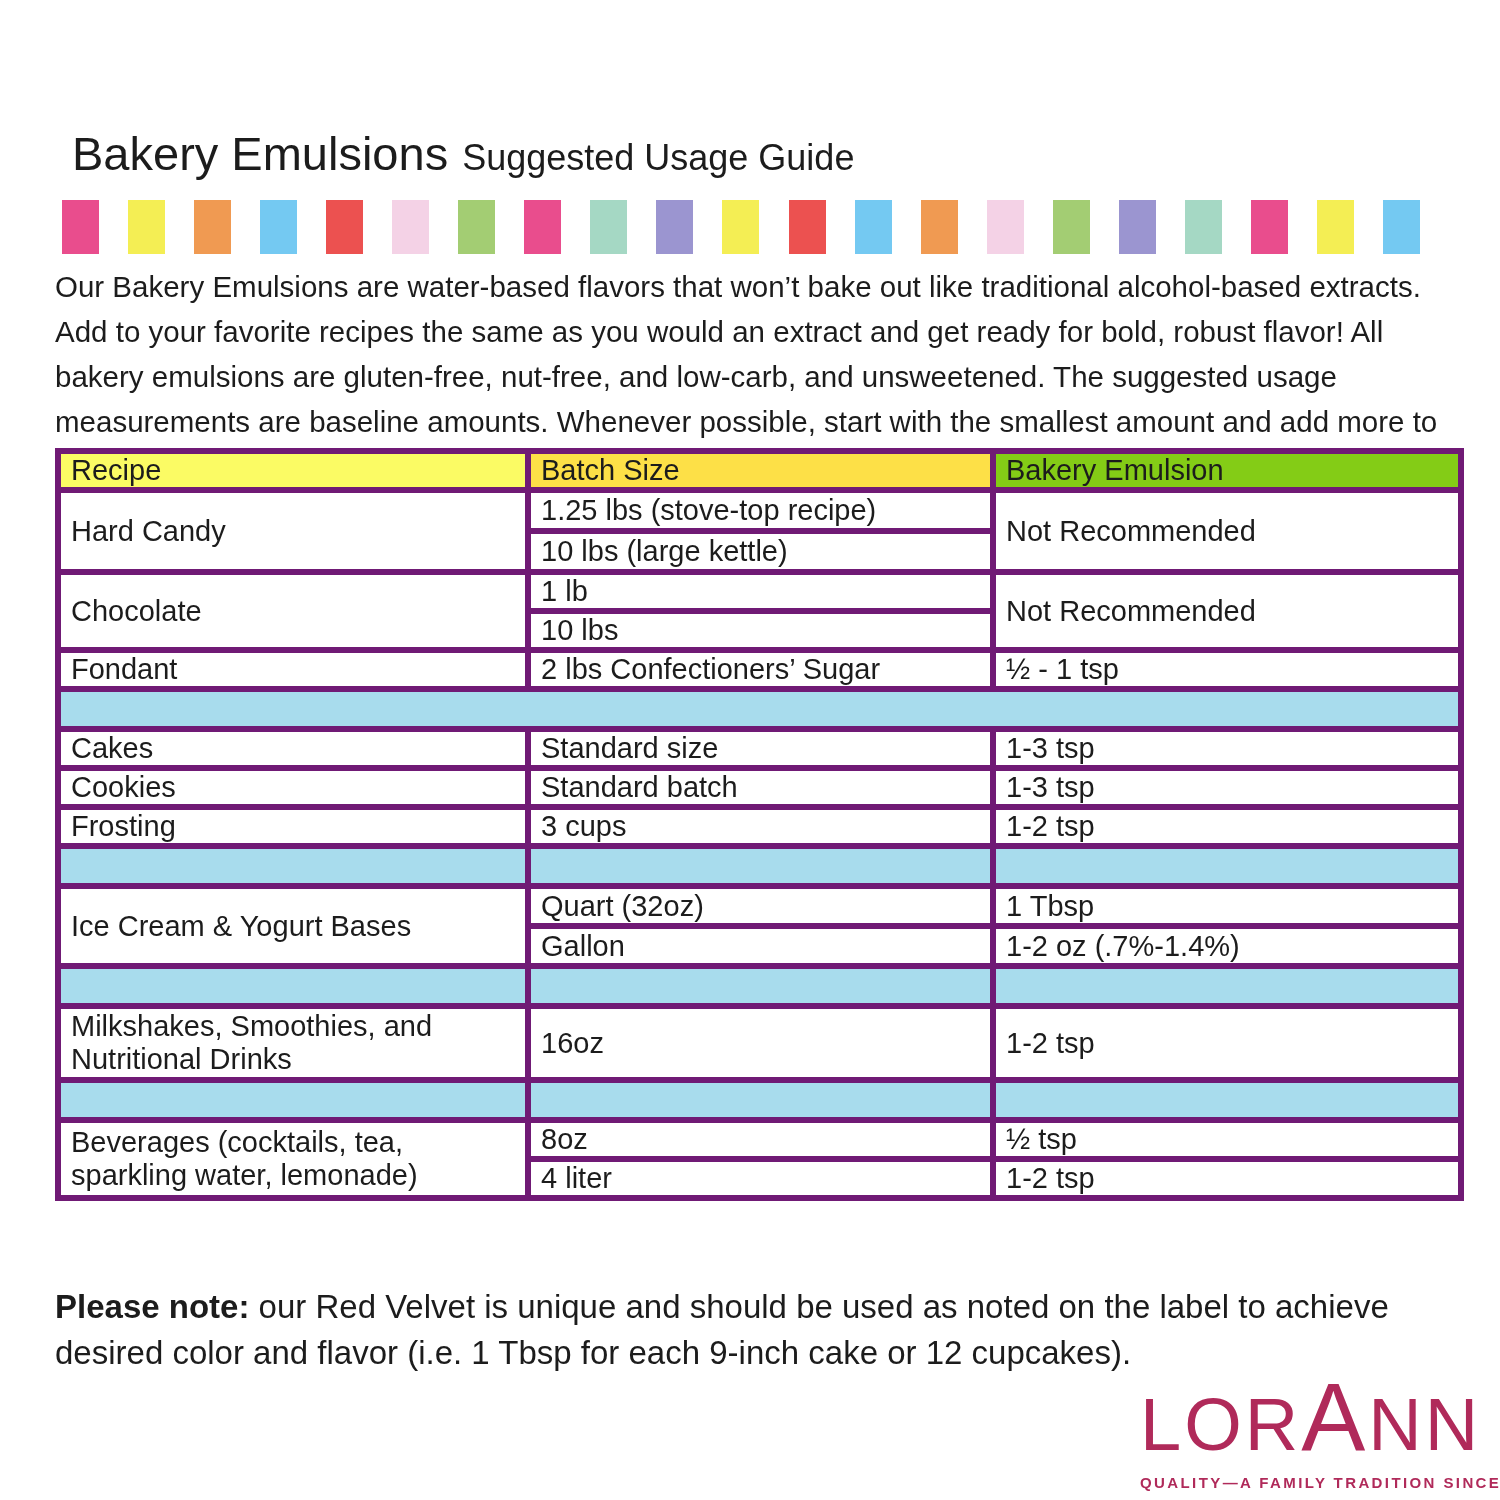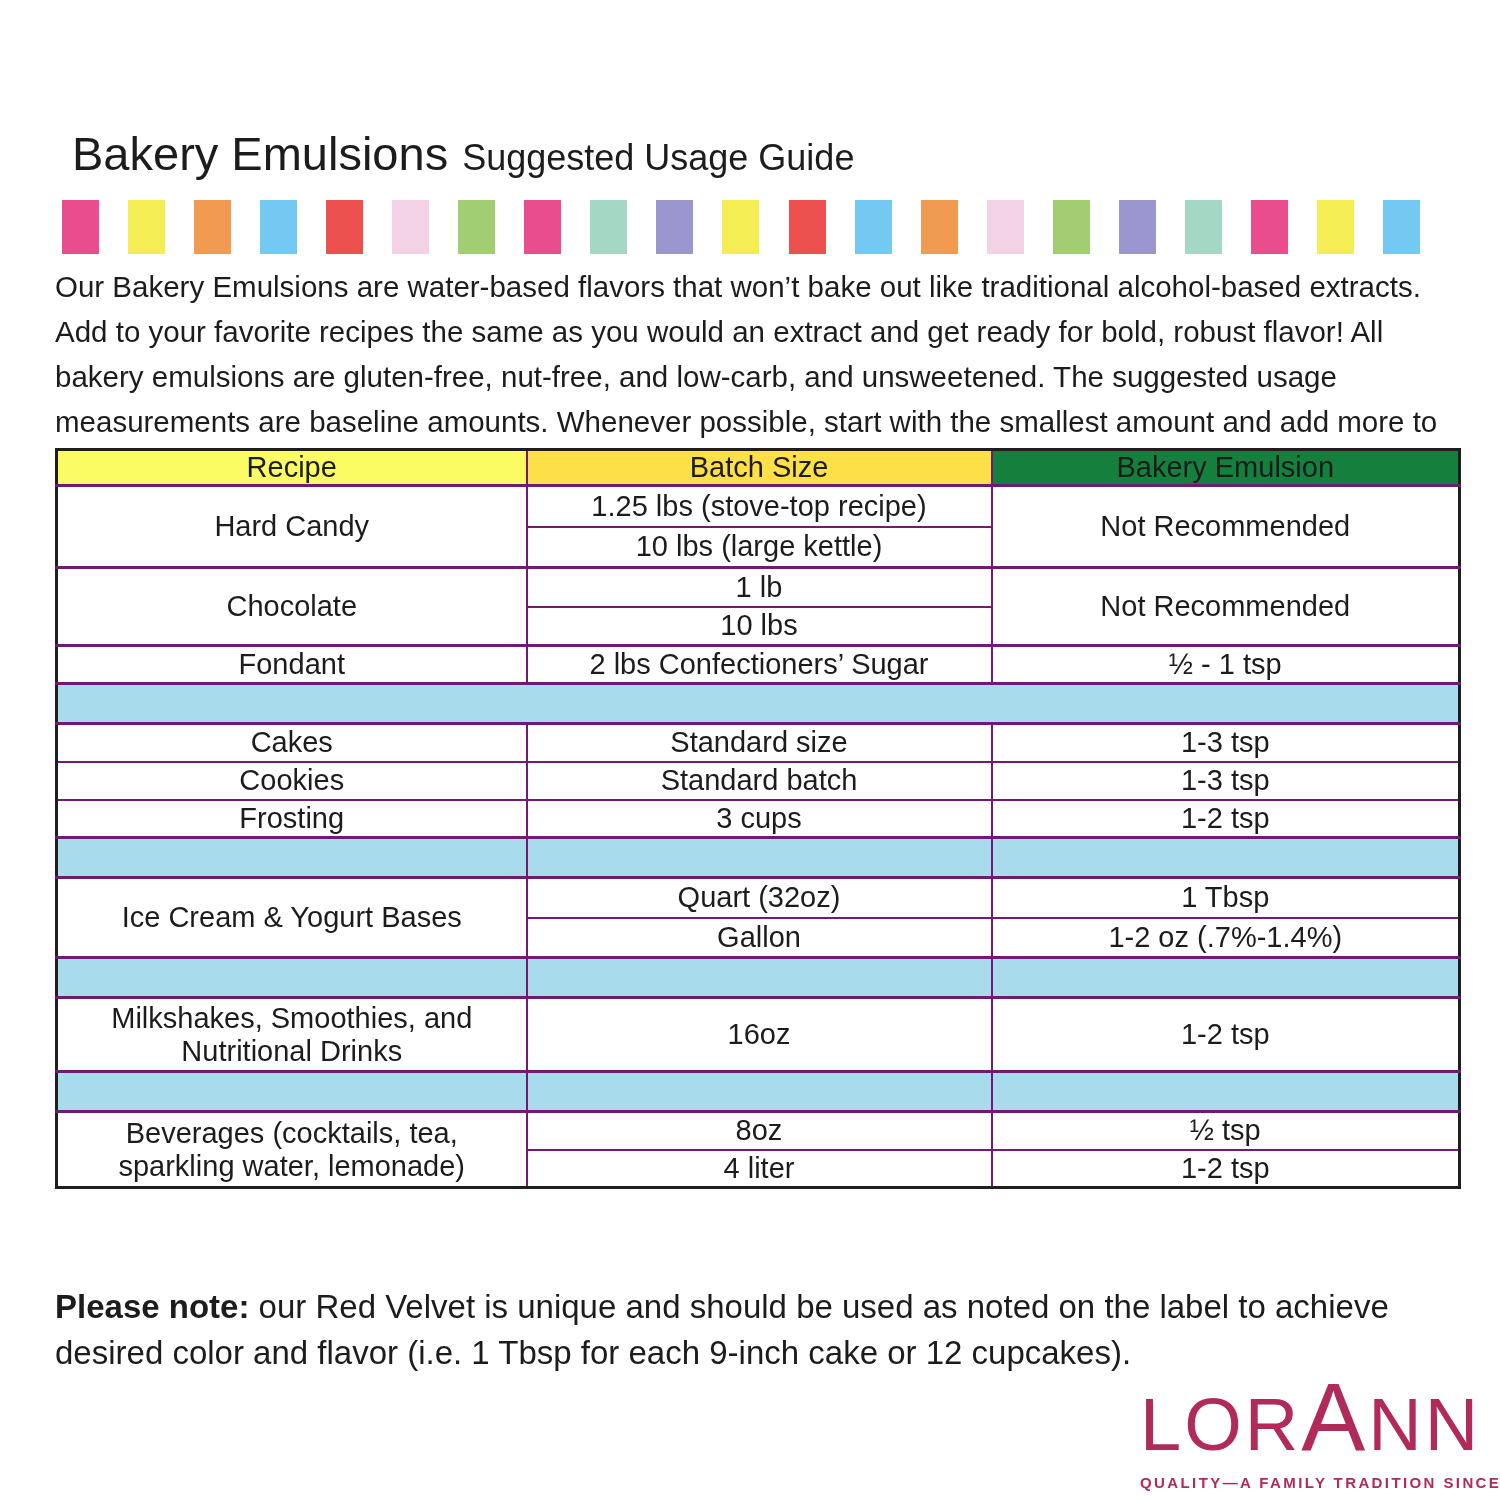--- a/index.html
+++ b/index.html
@@ -19,21 +19,21 @@
 
   
   .intro { position:absolute; left:55px; top:264px; width:1402px;
            font-size:29.5px; line-height:45px; }
 
   
   table.usage { position:absolute; left:55px; top:448px; width:1403px;
                 border-collapse:collapse; table-layout:fixed; font-size:29px;
                 border:3px solid #1e1e1e; }
   table.usage th, table.usage td {
-    border:2px solid #701a75; text-align:center; vertical-align:middle;
+    border:6px solid #701a75; text-align:left; vertical-align:middle;
     padding:0 10px; font-weight:400; overflow:hidden; }
   table.usage th { height:36px; font-size:29px; }
   tr.gline td { border-top-width:3px; }
   .h41 { height:41px; } .h39 { height:39px; } .h38 { height:38px; }
   .h40 { height:40px; } .h74 { height:74px; }
   tr.sep td { height:40px; }
 
   
   .note { position:absolute; left:55px; top:1284px; width:1402px;
           font-size:33px; line-height:46px; }
@@ -85,21 +85,21 @@
   <table class="usage">
     <colgroup>
         <col style="width:470px">
         <col style="width:465px">
         <col style="width:468px">
       </colgroup>
     <thead>
       <tr>
         <th style="background: rgb(251, 251, 100);">Recipe</th>
         <th style="background: #fde047;">Batch Size</th>
-        <th style="background: #15803d;">Bakery Emulsion</th>
+        <th style="background: #84cc16;">Bakery Emulsion</th>
       </tr>
     </thead>
     <tbody>
       <tr class="gline h41">
         <td rowspan="2">Hard Candy</td>
         <td>1.25 lbs (stove-top recipe)</td>
         <td rowspan="2">Not Recommended</td>
       </tr>
       <tr class="h41">
         <td>10 lbs (large kettle)</td>

